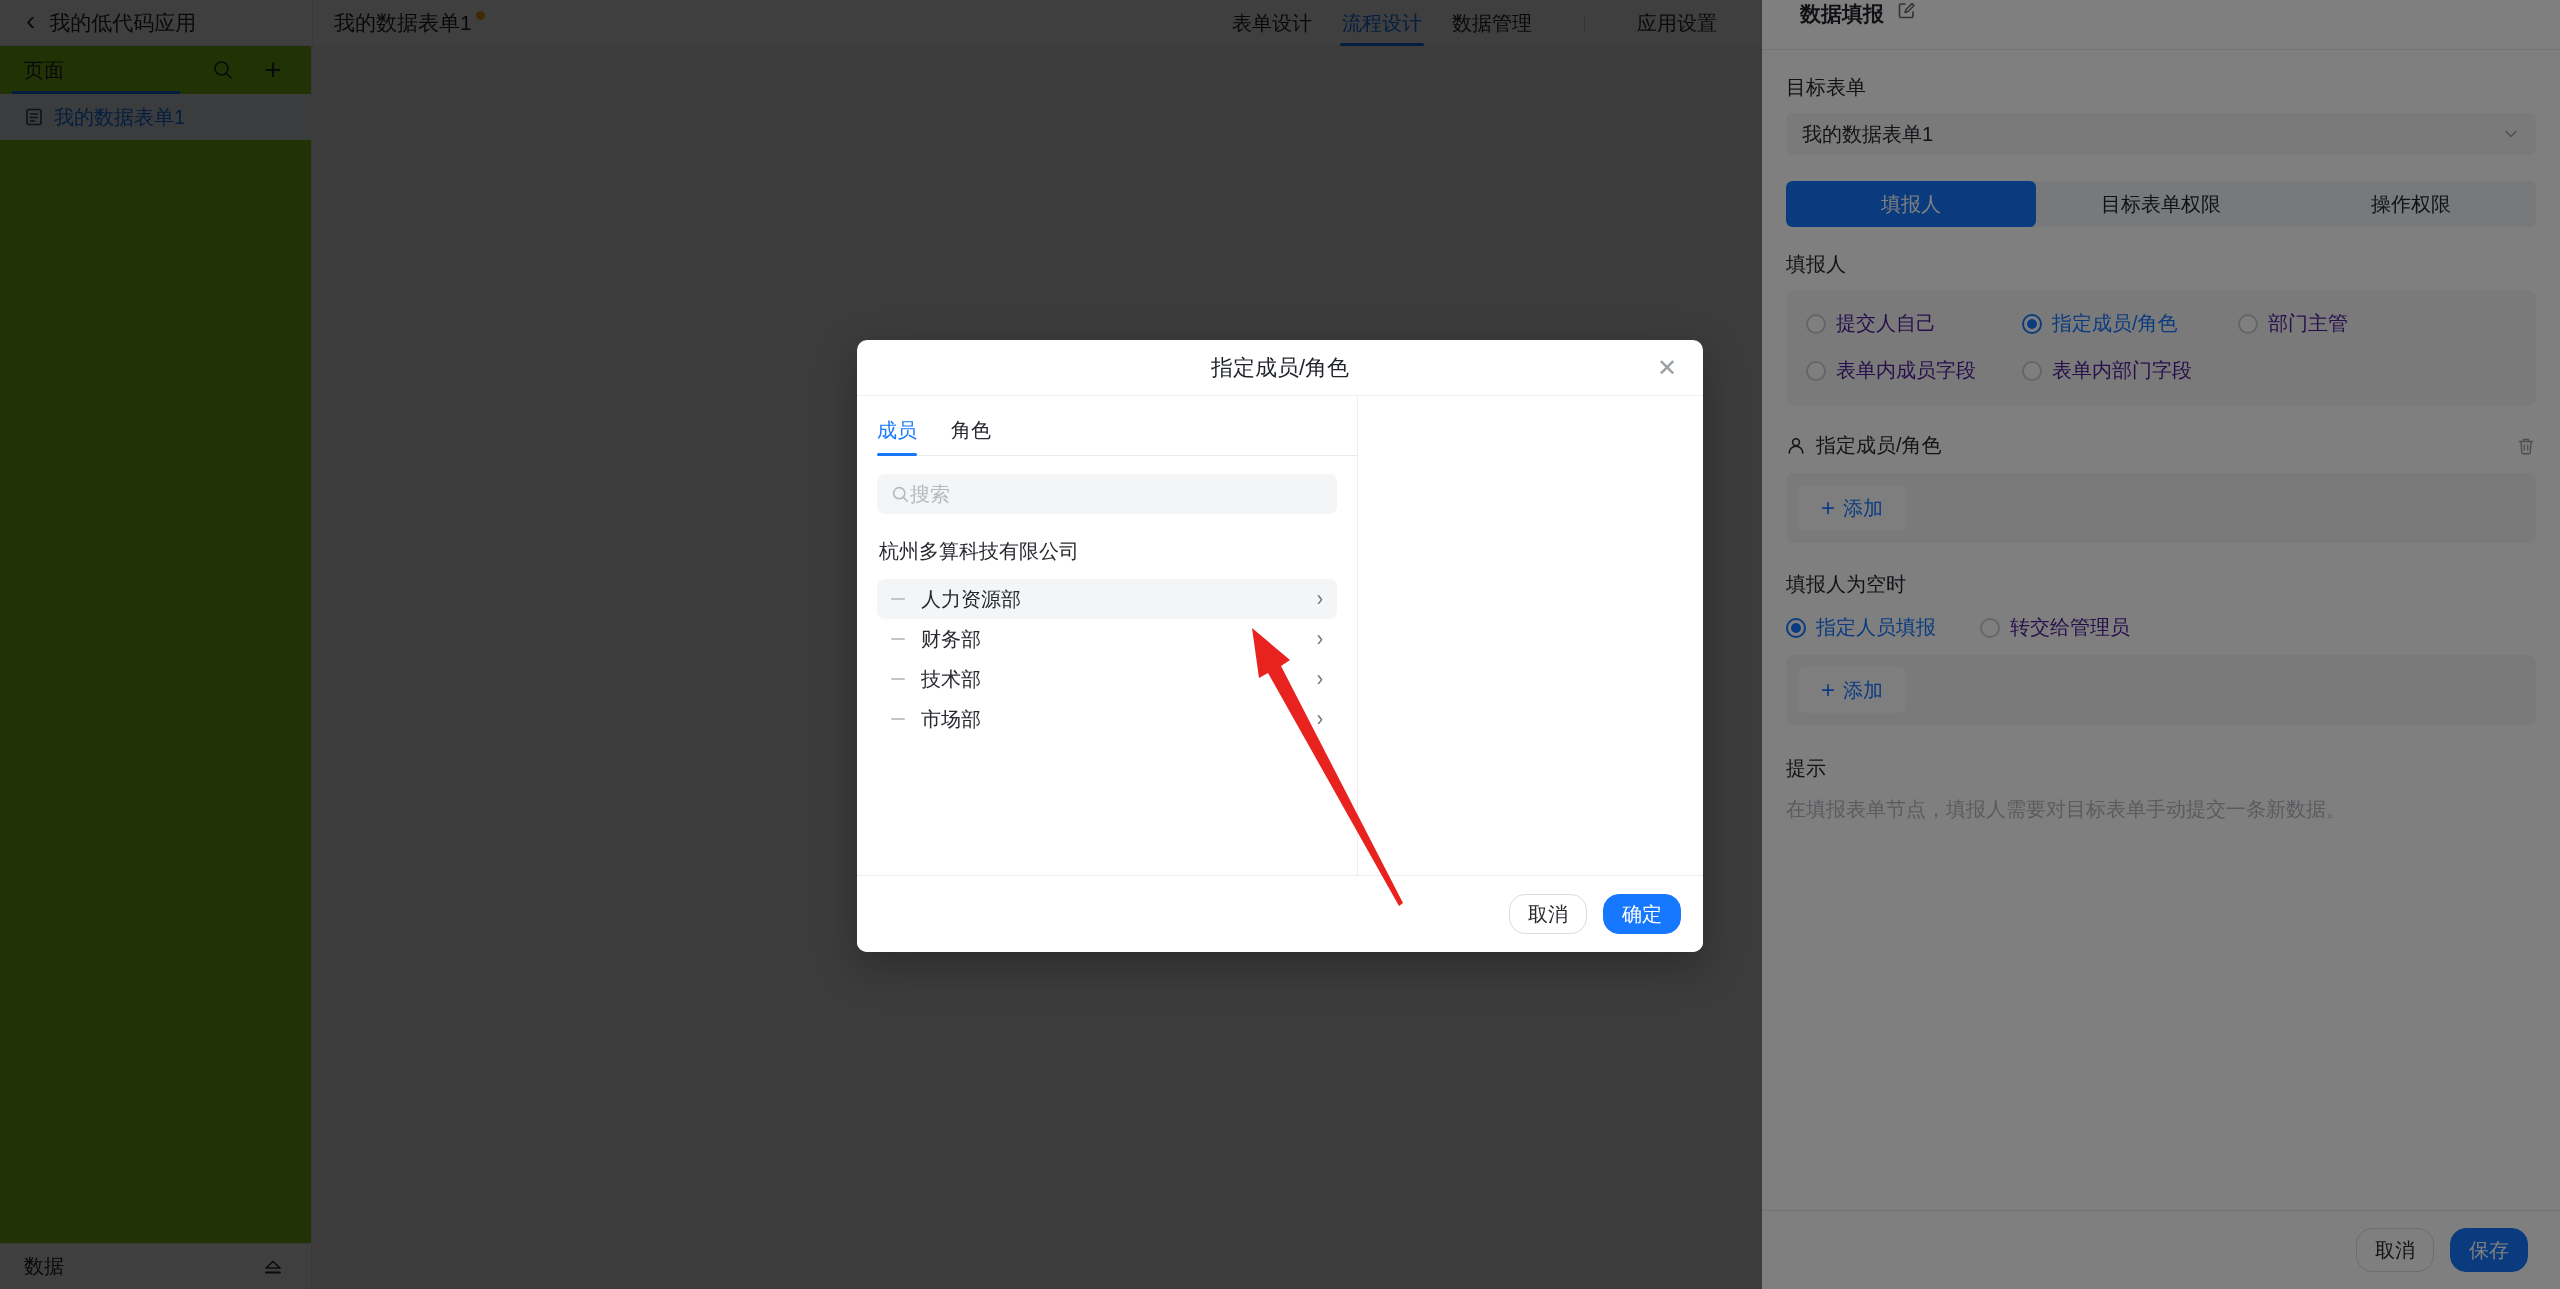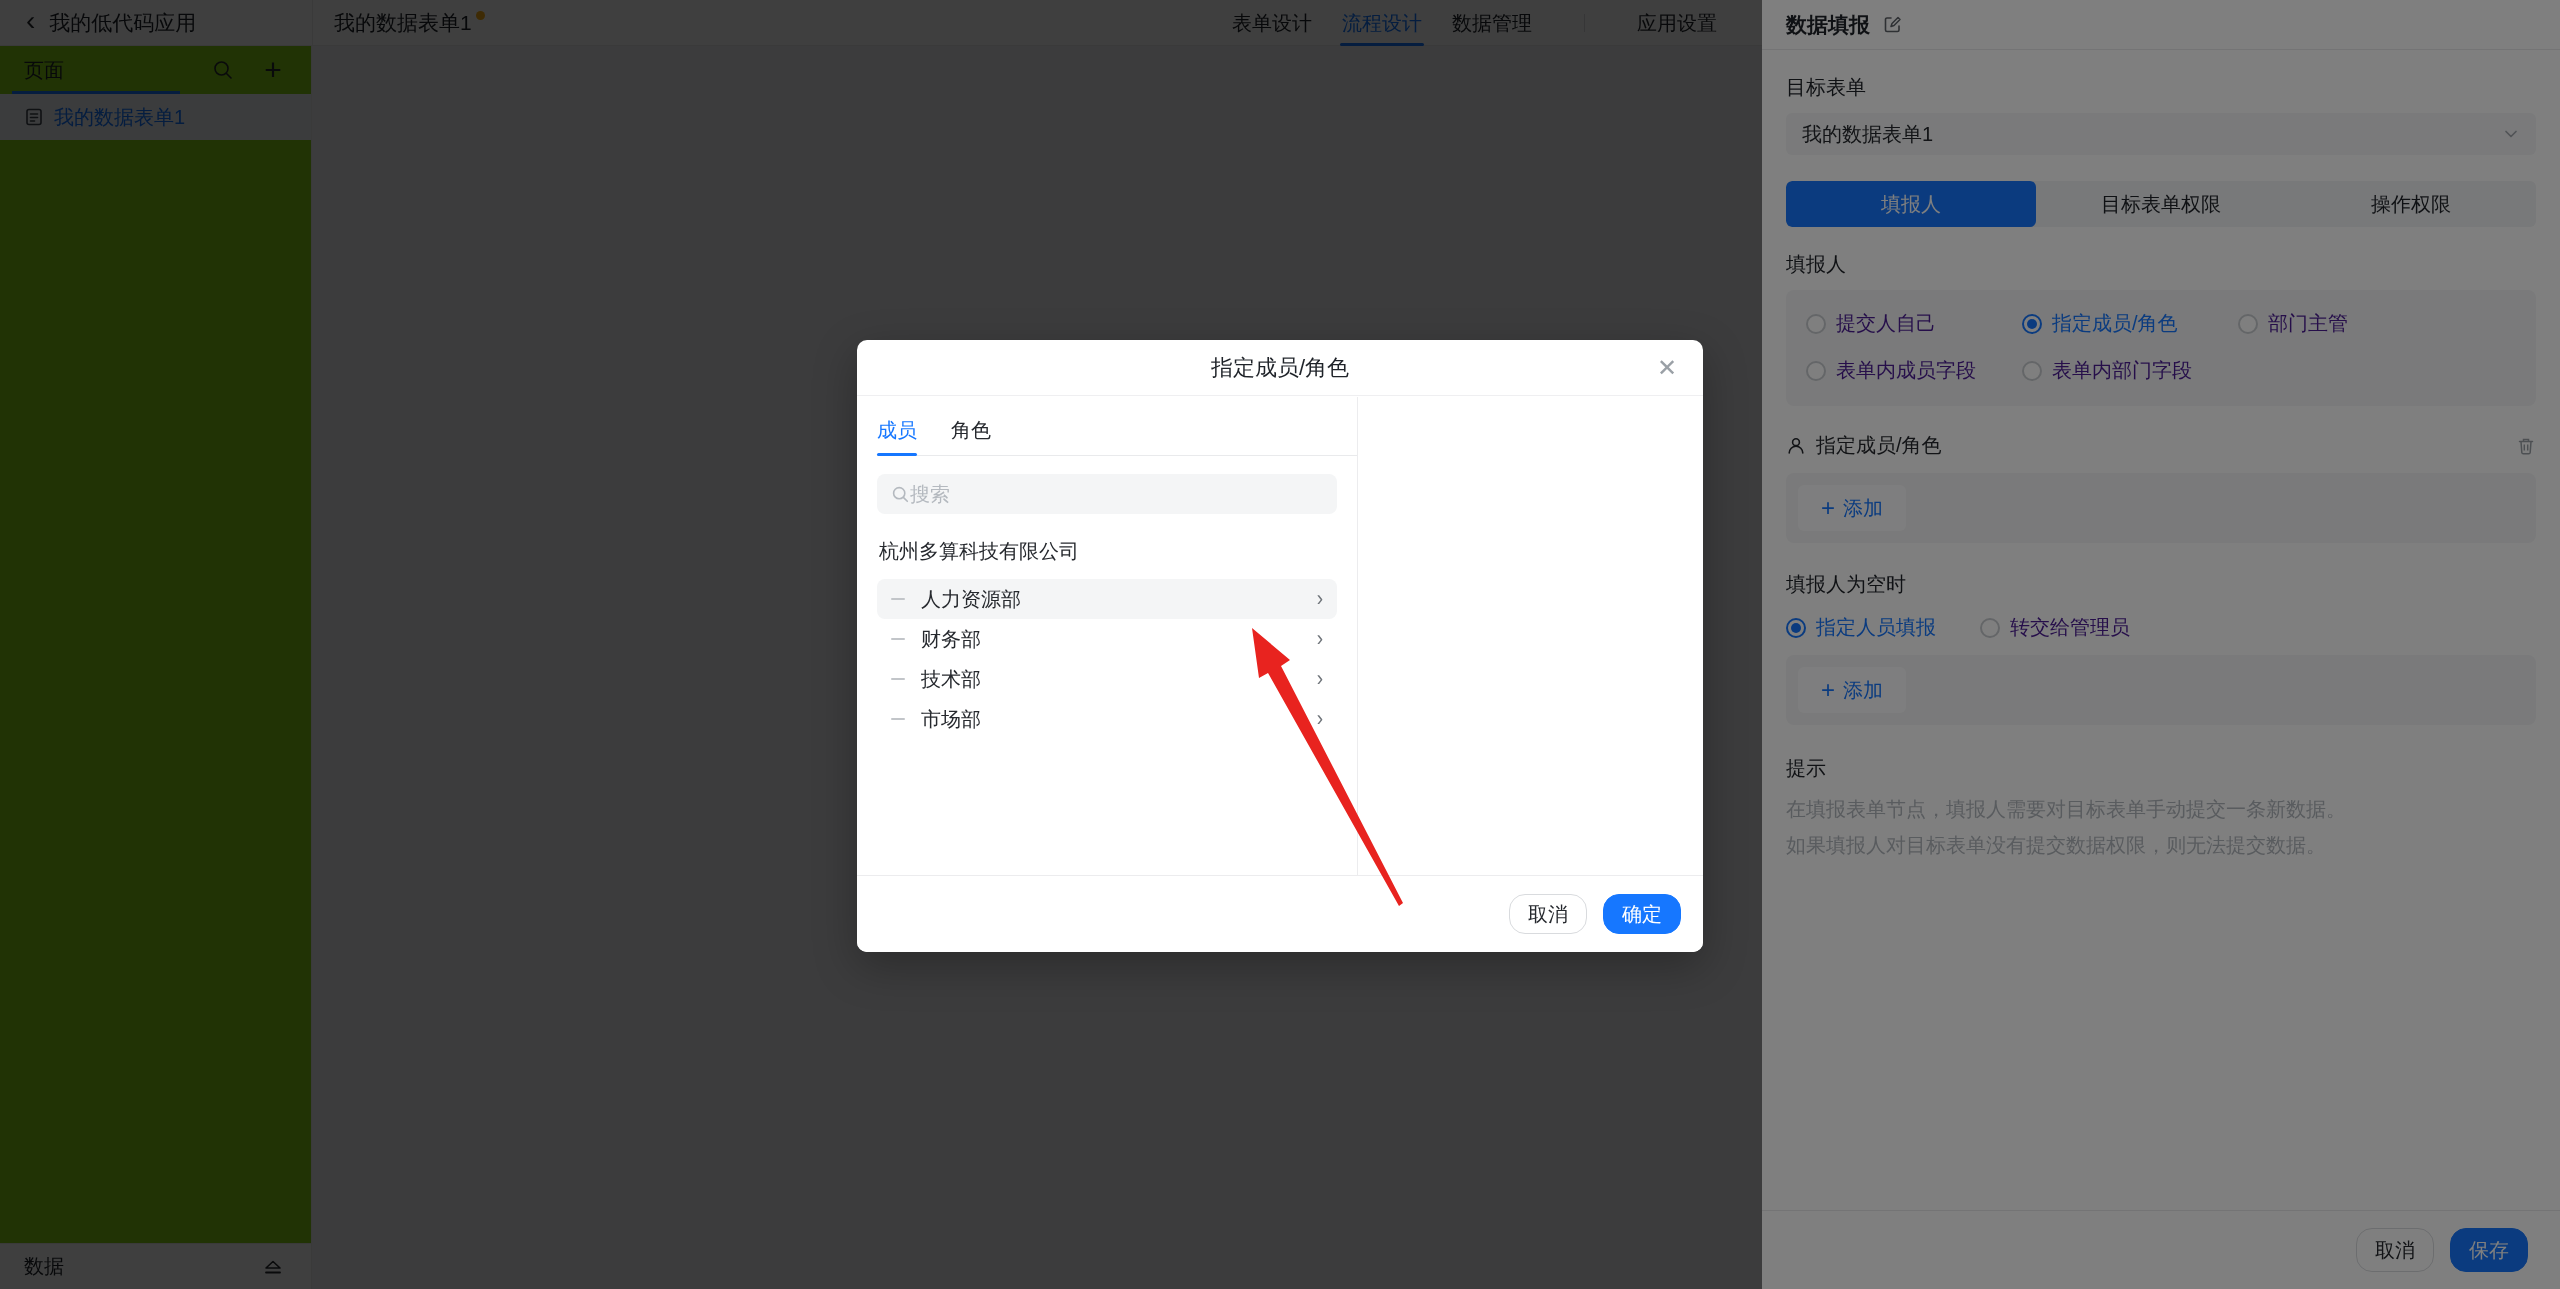--- a/index.html
+++ b/index.html
@@ -40,21 +40,21 @@
 
   .canvas { position:absolute; top:46px; left:313px; right:0; bottom:0; background:#f0f2f5; }
 
   
   .mask { position:absolute; inset:0; background:rgba(0,0,0,0.5); }
   .mask-1 { z-index:10; }
   .mask-2 { z-index:30; }
 
   
   .drawer { position:absolute; top:0; right:0; width:798px; height:100%; background:#fff; z-index:20; }
-  .drawer-head { height:50px; display:flex; align-items:center; gap:12px; padding:0 24px; border-bottom:1px solid #e8e9eb; }
+  .drawer-head { height:50px; display:flex; align-items:flex-start; gap:12px; padding:0 38px; border-bottom:1px solid #e8e9eb; }
   .drawer-head .t { font-size:21px; font-weight:600; color:#1f2329; }
   .drawer-body { padding:0 24px; }
   .fld-label { margin-top:24px; font-size:20px; color:#1f2329; }
   .select { margin-top:12px; height:42px; background:#f4f5f6; border-radius:6px; display:flex; align-items:center;
             padding:0 16px; font-size:20px; color:#26292e; cursor:pointer; }
   .select .grow { flex:1; }
   .segmented { margin-top:26px; height:46px; display:flex; background:#f1f2f4; border-radius:6px; overflow:hidden; }
   .seg-tab { flex:1; display:flex; align-items:center; justify-content:center; font-size:20px; color:#1f2329; cursor:pointer; }
   .seg-tab.active { background:#1677ff; color:#fff; border-radius:6px; }
   .option-card { margin-top:12px; background:#f4f5f6; border-radius:8px; padding:20px 20px 22px;
@@ -288,21 +288,20 @@
 
     <div class="add-card">
       <div class="add-btn">
         <span class="plus">+</span>
         <span>添加</span>
       </div>
     </div>
 
     <div class="tips-title">提示</div>
     <div class="tip-line">在填报表单节点，填报人需要对目标表单手动提交一条新数据。</div>
-    <div class="tip-line" style="margin-top:6px;">如果填报人对目标表单没有提交数据权限，则无法提交数据。</div>
   </div>
 
   <div class="drawer-foot">
     <div class="btn btn-default">取消</div>
     <div class="btn btn-primary">保存</div>
   </div>
 </aside>
 
 <div class="mask mask-2"></div>
 

